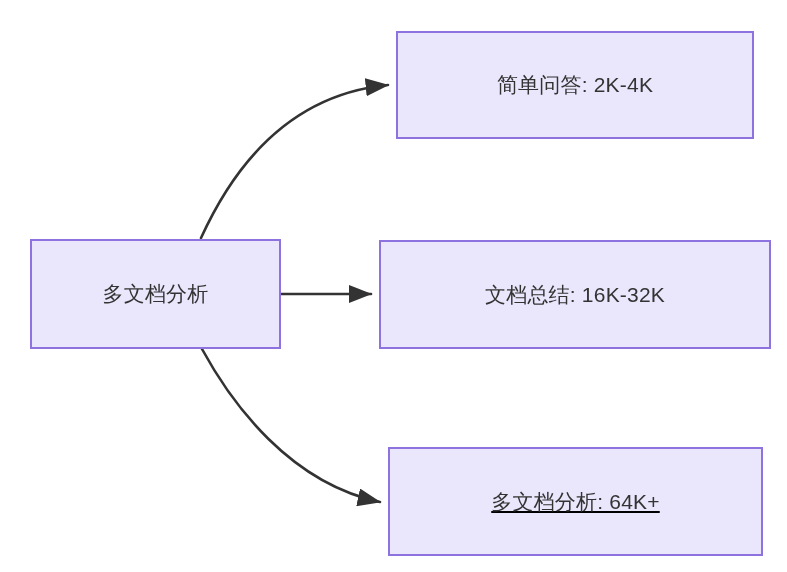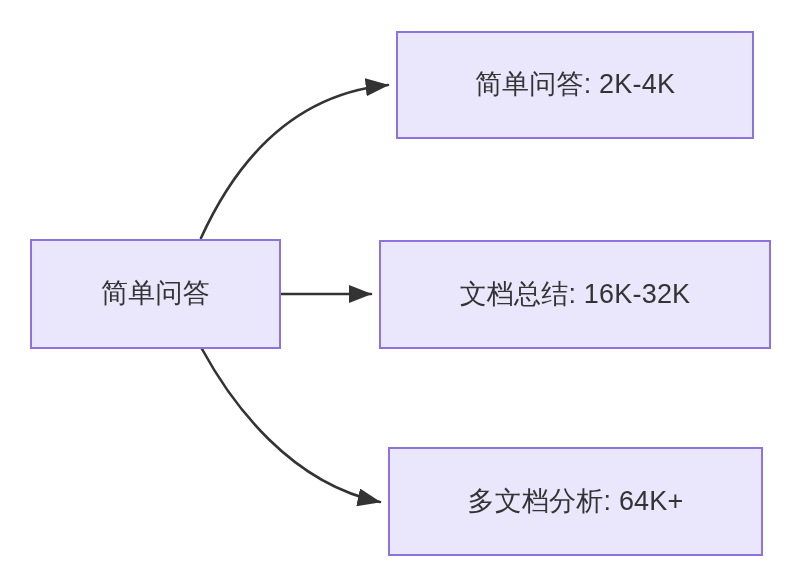--- a/index.html
+++ b/index.html
@@ -31,31 +31,31 @@
     box-sizing: border-box;
     background: #eae6fb;
     border: 2px solid #8d72e0;
     display: flex;
     align-items: center;
     justify-content: center;
     z-index: 2;
   }
   .node-label {
     color: #333333;
-    font-size: 27px;
+    font-size: 21px;
     line-height: 1.1;
     letter-spacing: 0.2px;
     white-space: nowrap;
     text-align: center;
   }
   
   #node-root     { left: 30px;  top: 239px; width: 251px; height: 110px; }
   #node-simple   { left: 396px; top: 31px;  width: 358px; height: 108px; }
   #node-doc      { left: 379px; top: 240px; width: 392px; height: 109px; align-items: center; }
-  #node-multidoc { left: 388px; top: 447px; width: 375px; height: 109px; }
+  #node-multidoc { left: 388px; top: 447px; width: 375px; height: 109px; text-decoration: underline; }
 </style>
 </head>
 <body>
 
 <div id="diagram-canvas">
 
   <svg id="edge-layer" viewBox="0 0 787 572" width="787" height="572" xmlns="http://www.w3.org/2000/svg">
     <defs>
       <marker id="arrowhead" markerWidth="9" markerHeight="7" refX="8.6" refY="3.5" orient="auto" markerUnits="strokeWidth">
         <path d="M0,0 L9,3.5 L0,7 z" fill="#333333"></path>
@@ -63,21 +63,21 @@
     </defs>
 
     <path d="M 201,238 C 232,170 286,95 388,85" fill="none" stroke="#333333" stroke-width="2.6" stroke-linecap="round" marker-end="url(#arrowhead)"></path>
 
     <path d="M 281,294 L 371,294" fill="none" stroke="#333333" stroke-width="2.6" stroke-linecap="round" marker-end="url(#arrowhead)"></path>
 
     <path d="M 202,349 C 232,404 290,483 380,502" fill="none" stroke="#333333" stroke-width="2.6" stroke-linecap="round" marker-end="url(#arrowhead)"></path>
   </svg>
 
   <div class="node" id="node-root">
-    <span class="node-label">简单问答</span>
+    <span class="node-label">多文档分析</span>
   </div>
 
   <div class="node" id="node-simple">
     <span class="node-label">简单问答: 2K-4K</span>
   </div>
 
   <div class="node" id="node-doc">
     <span class="node-label">文档总结: 16K-32K</span>
   </div>
 

